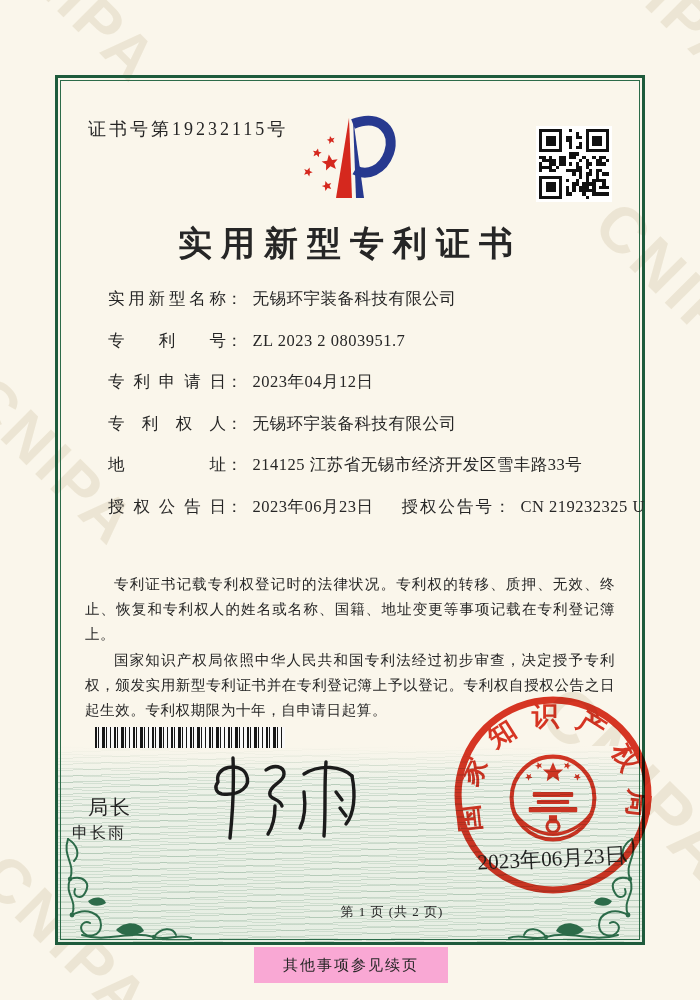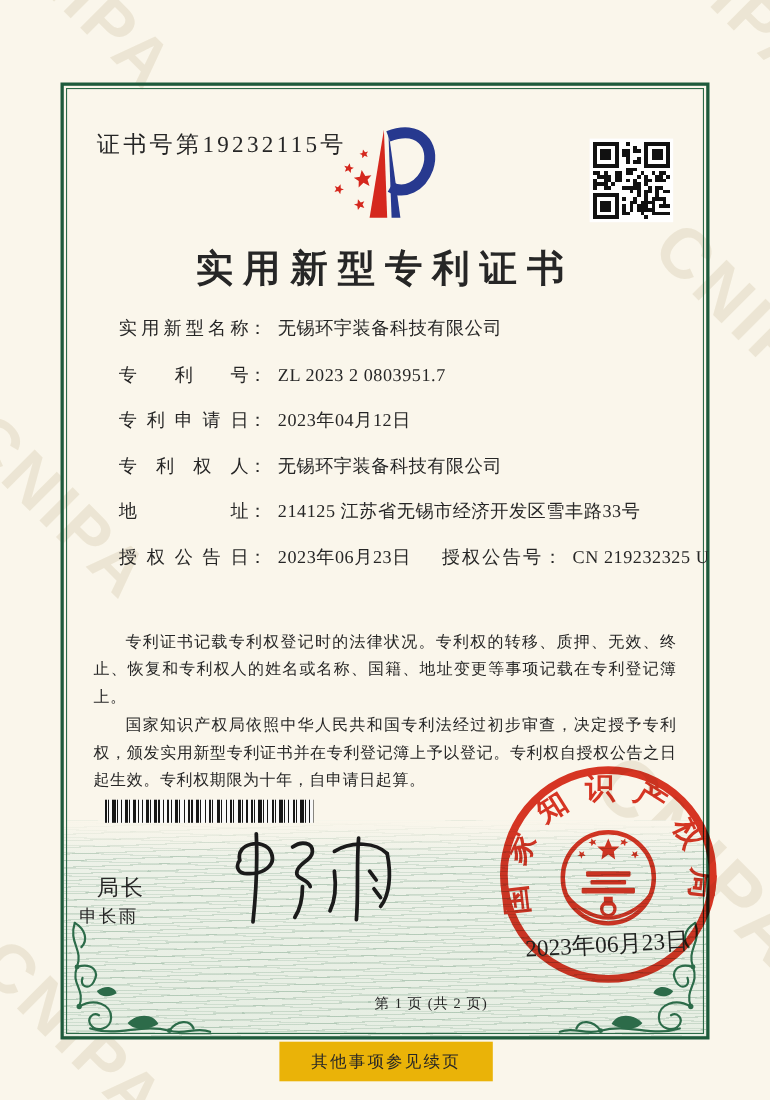--- a/index.html
+++ b/index.html
@@ -33,21 +33,21 @@
     border:3px solid #1e5b3c;
     z-index:3;
     pointer-events:none;
   }
   .frame::after{
     content:"";position:absolute;inset:2px;border:1px solid #2c6b49;
   }
   
   .cert-no{
     position:absolute;left:88px;top:117px;
-    font-size:21px;letter-spacing:3px;z-index:4;
+    font-size:18px;letter-spacing:3px;z-index:4;
   }
   .logo{position:absolute;left:296px;top:112px;width:106px;height:96px;z-index:4;}
   .qr{
     position:absolute;left:536px;top:126px;width:76px;height:76px;
     background:#fff;padding:3px;box-sizing:border-box;z-index:4;
   }
   .qr svg{width:100%;height:100%;display:block;}
   .title{
     position:absolute;left:55px;top:221px;width:590px;
     text-align:center;font-size:34px;font-weight:bold;
@@ -105,21 +105,21 @@
     position:absolute;left:452px;top:694px;width:202px;height:202px;z-index:6;
     mix-blend-mode:multiply;opacity:.95;
   }
   
   .page-num{
     position:absolute;left:55px;top:903px;width:674px;text-align:center;
     font-size:13px;z-index:4;letter-spacing:1px;font-family:Liberation Serif, serif;
   }
   .note-box{
     position:absolute;left:254px;top:947px;width:194px;height:36px;
-    background:#eab308;z-index:4;
+    background:#f9a8d4;z-index:4;
     display:flex;align-items:center;justify-content:center;
     font-size:15px;letter-spacing:2px;
   }
 </style>
 </head>
 <body>
 
 <div class="page">
 
   <div class="wm" style="left:-30px;top:-38px;font-size:62px;">CNIPA</div>

